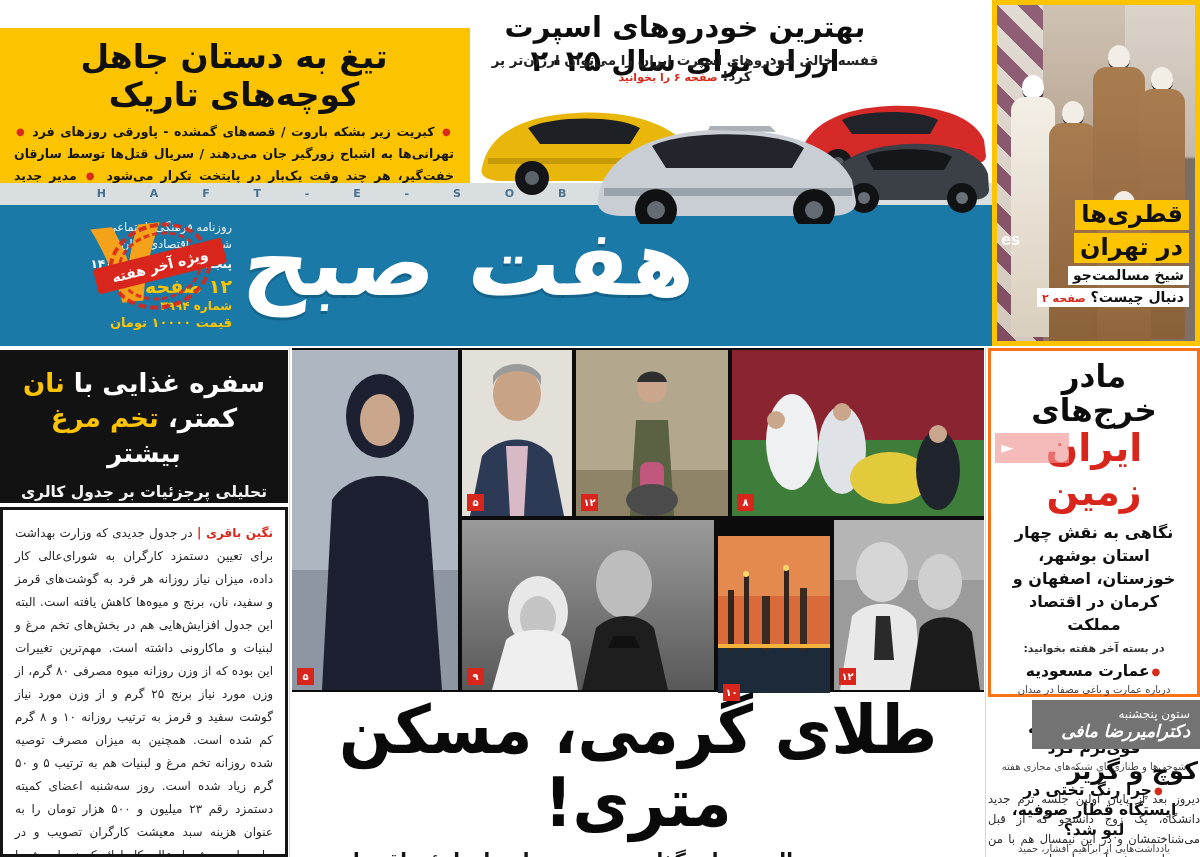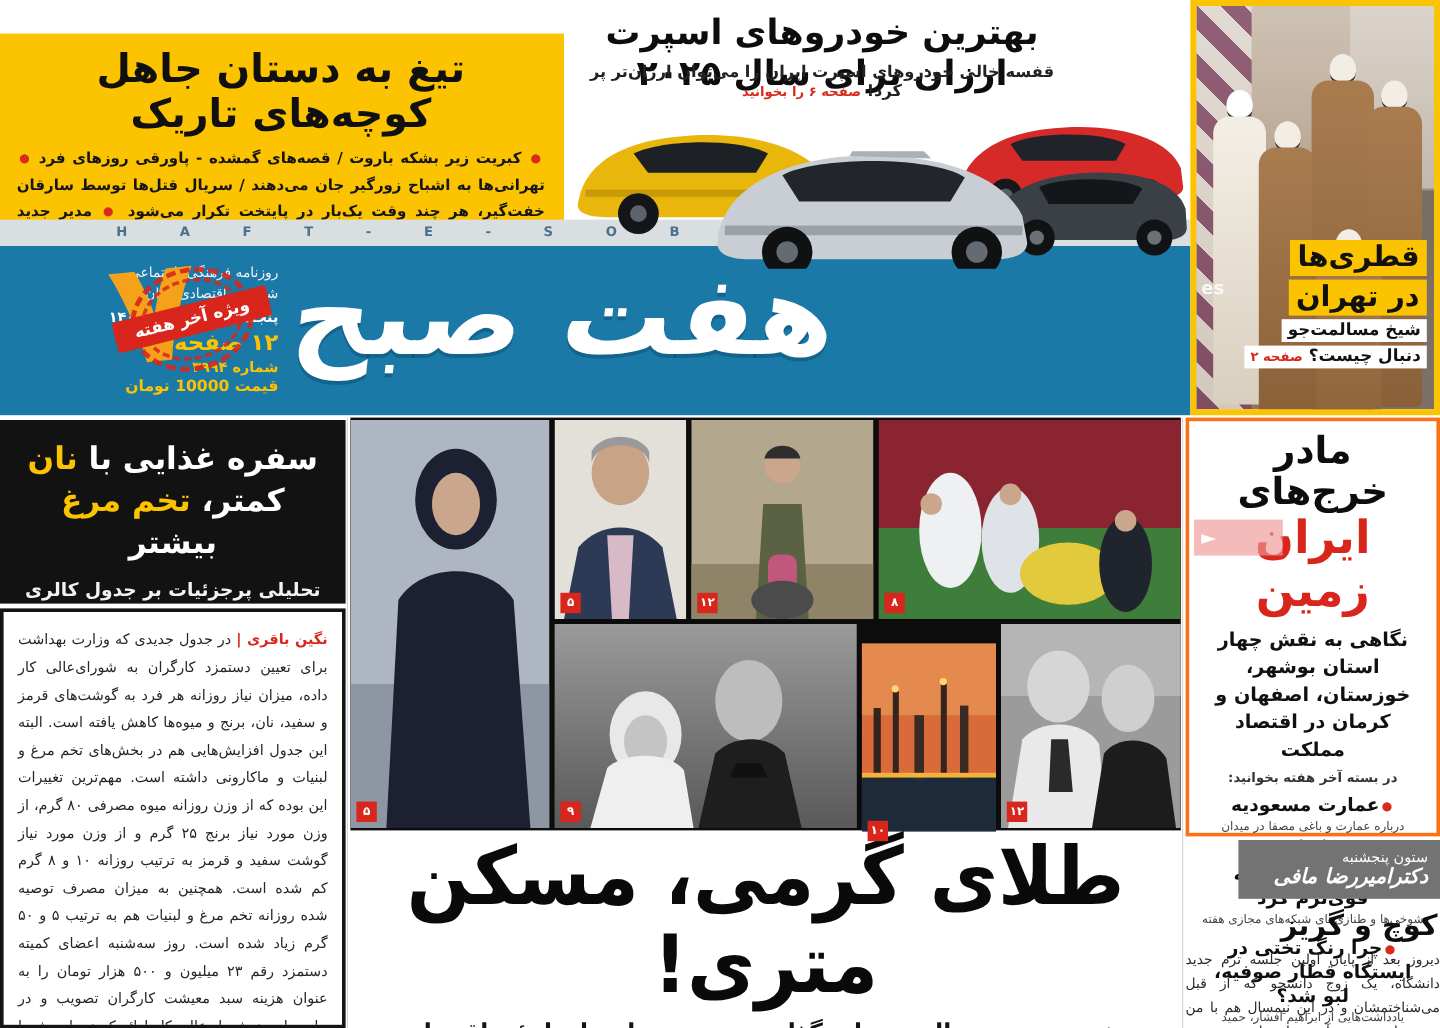--- a/index.html
+++ b/index.html
@@ -281,21 +281,21 @@
 
 <div class="abs strip">H A F T - E - S O B H  D A I L Y</div>
 
 <div class="abs masthead">
   <div class="mh-info">
     <div class="mh-line">روزنامه فرهنگی، اجتماعی،</div>
     <div class="mh-line">شهری و اقتصادی ایران</div>
     <div class="mh-date">پنجشنبه | ۲ اسفند ۱۴۰۳</div>
     <div class="mh-pages">۱۲ صفحه</div>
     <div class="mh-issue">شماره ۳۹۹۴</div>
-    <div class="mh-price">قیمت 10000 تومان</div>
+    <div class="mh-price">قیمت ۱۰۰۰۰ تومان</div>
   </div>
   <div class="mh-logo">هفت صبح</div>
   <div class="mh-seven">۷</div>
   <div class="stamp">
     <div class="ring"></div>
     <div class="ring2"></div>
     <div class="ribbon">ویژه آخر هفته</div>
   </div>
 </div>
 

